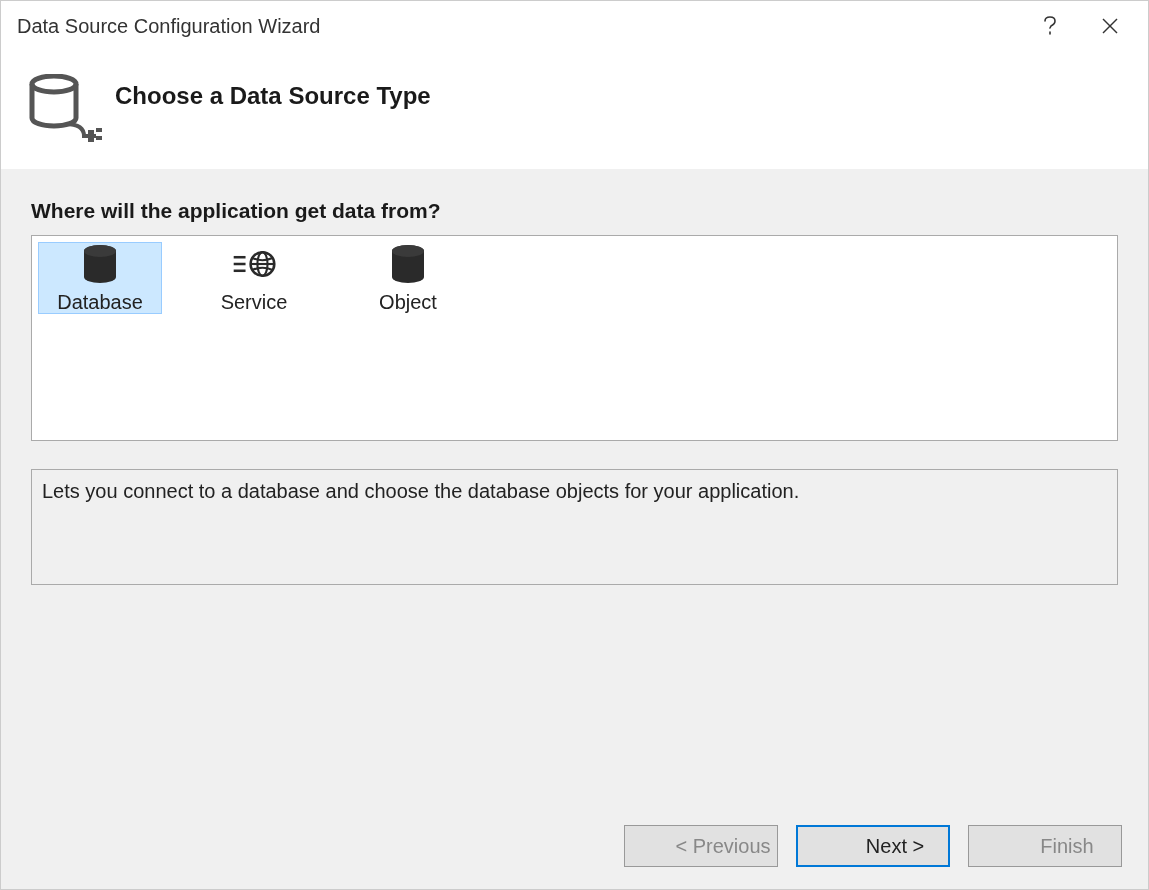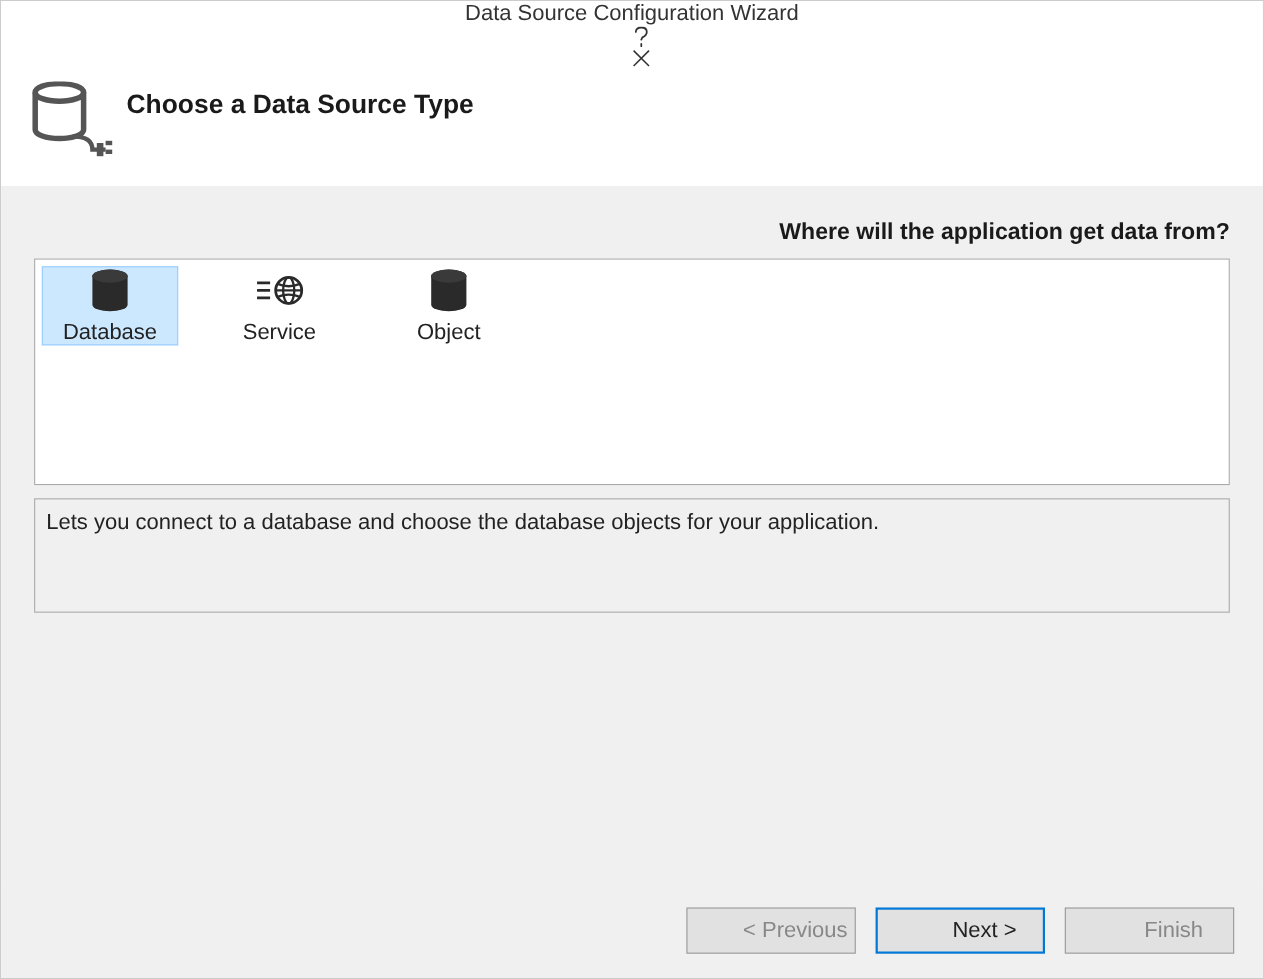--- a/index.html
+++ b/index.html
@@ -8,23 +8,22 @@
       background: #fff;
       width: 1149px;
       height: 890px;
       overflow: hidden;
       border: 1px solid #ccc;
     }
     .titlebar {
       height: 50px;
       display: flex;
       align-items: center;
-      padding: 0 28px;
-      background: #fff;
-      flex-direction: column;
+      padding: 0 16px;
+      background: #fff;
     }
     .title-text {
       font-size: 20px;
       color: #333;
       flex: 1;
     }
     .titlebar-btn {
       width: 44px;
       height: 44px;
       display: flex;
@@ -58,21 +57,20 @@
     .content {
       background: #f0f0f0;
       padding: 30px 30px 0 30px;
       height: 632px;
     }
     .prompt {
       font-size: 21px;
       font-weight: 700;
       color: #1a1a1a;
       margin-bottom: 12px;
-      text-align: right;
     }
     .option-box {
       background: #fff;
       border: 1px solid #aaa;
       height: 206px;
       padding: 6px;
       display: flex;
       gap: 30px;
     }
     .option {
@@ -94,24 +92,24 @@
       height: 44px;
       display: flex;
       align-items: center;
       justify-content: center;
     }
     .option-label {
       font-size: 20px;
       color: #222;
     }
     .desc-box {
-      margin-top: 12px;
+      margin-top: 28px;
       background: #f0f0f0;
       border: 1px solid #aaa;
-      height: 104px;
+      height: 116px;
       padding: 10px 10px;
       font-size: 20px;
       color: #222;
     }
     .footer {
       height: 90px;
       background: #f0f0f0;
       display: flex;
       align-items: center;
       justify-content: flex-end;

